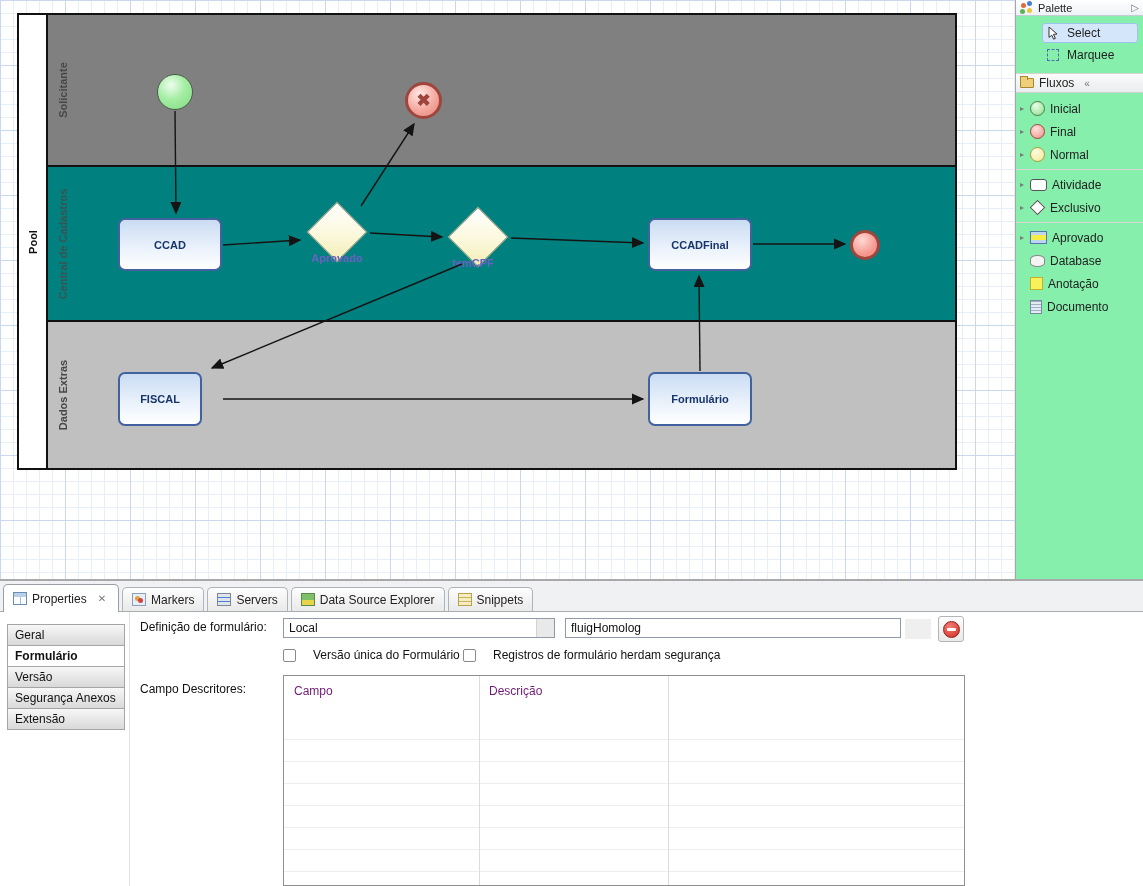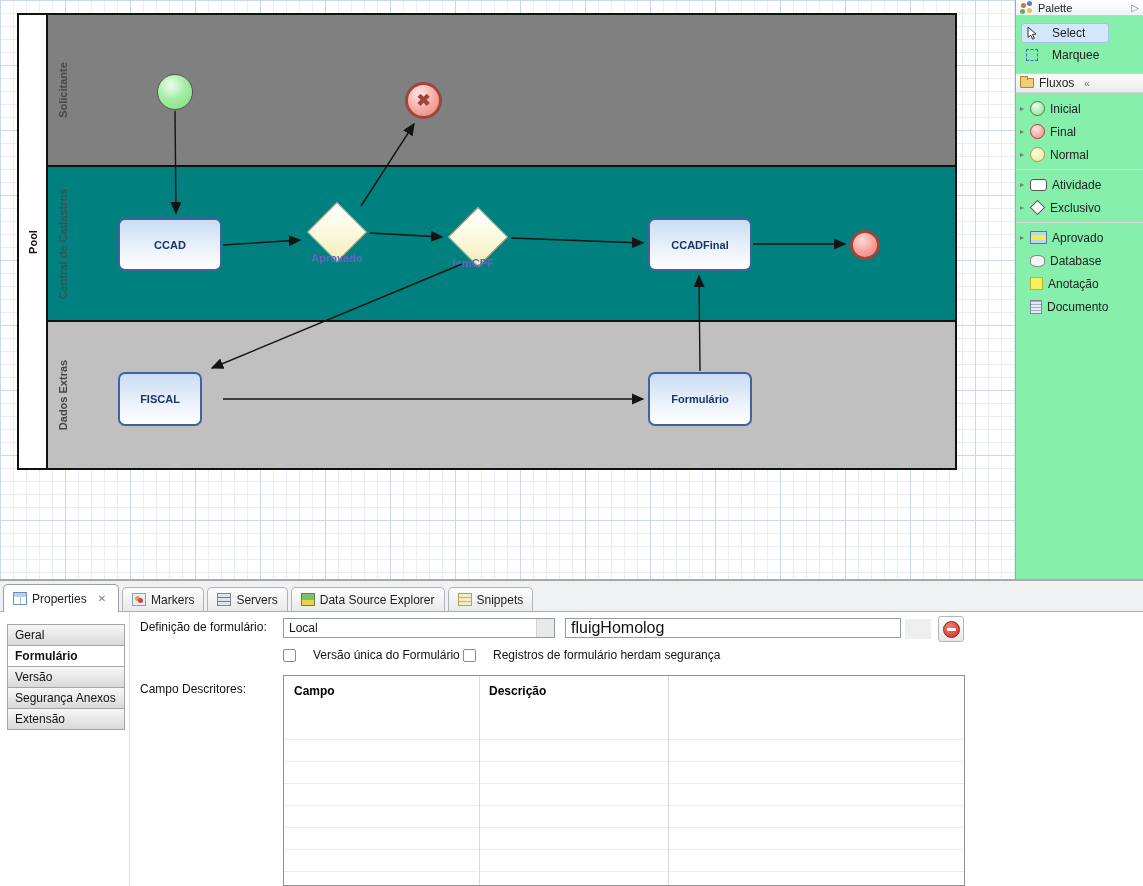--- a/index.html
+++ b/index.html
@@ -66,21 +66,21 @@
   .pal-header .title { font-size:11px; }
   .pal-header .spacer { flex:1; }
   .glyph-btn { color:#6f767d; font-size:10px; }
   .palette-dots { position:relative; width:13px; height:13px; }
   .palette-dots i { position:absolute; width:5px; height:5px; border-radius:50%; }
   .palette-dots i:nth-child(1){ left:1px; top:2px; background:#e06a3a; }
   .palette-dots i:nth-child(2){ left:7px; top:0; background:#4a7fd4; }
   .palette-dots i:nth-child(3){ left:0; top:8px; background:#58b358; }
   .palette-dots i:nth-child(4){ left:7px; top:7px; background:#e8c53e; }
   .pal-tools { padding:5px 0 6px 0; border-bottom:1px solid #d4d4d4; }
-  .pal-tool { display:flex; align-items:center; gap:14px; margin:2px 0 2px 5px; width:88px; padding:2px 4px; border:1px solid transparent; border-radius:3px; }
+  .pal-tool { display:flex; align-items:center; gap:8px; margin:2px 0 2px 26px; width:96px; padding:2px 4px; border:1px solid transparent; border-radius:3px; }
   .pal-tool.selected { background:#d4e6f9; border-color:#9fc3ea; }
   .cursor-icon { width:12px; height:14px; }
   .marquee-icon { width:12px; height:12px; border:1px dashed #4a6fae; }
   .drawer-header { height:19px; display:flex; align-items:center; gap:5px; padding:0 4px;
     background:linear-gradient(#fbfbfb,#e9eced); border-bottom:1px solid #d0d0d0; }
   .folder-icon { position:relative; width:14px; height:10px; background:#f0cf7a; border:1px solid #a8862a; border-radius:1px; }
   .folder-icon::before { content:""; position:absolute; left:-1px; top:-3px; width:6px; height:3px; background:#f0cf7a; border:1px solid #a8862a; border-bottom:none; }
   .pal-items { padding-top:4px; }
   .pal-item { position:relative; display:flex; align-items:center; gap:5px; height:23px; padding-left:14px; }
   .pal-item .expander { position:absolute; left:4px; color:#7a7a7a; font-size:8px; }
@@ -121,31 +121,31 @@
   .panel-body { position:relative; height:274px; display:flex; }
   .prop-sidebar { position:relative; width:130px; padding:13px 0 0 7px; border-right:1px solid #e0e0e0; }
   .section-btn { width:118px; height:22px; display:flex; align-items:center; padding-left:7px; font-size:12px; color:#111;
     background:linear-gradient(#f7f7f7,#d9d9d9); border:1px solid #a5a5a5; margin-top:-1px; }
   .section-btn.selected { background:#fff; font-weight:bold; }
   .prop-main { position:relative; flex:1; font-size:12px; color:#111; }
   .fld-label { position:absolute; }
   .combo { position:absolute; left:153px; top:6px; width:272px; height:20px; background:#fff; border:1px solid #8f9ba8; display:flex; }
   .combo .val { flex:1; padding:2px 5px; font-size:12px; }
   .combo .dd { width:18px; background:#e9e9e9; border-left:1px solid #d2d2d2; }
-  .text-field { position:absolute; left:435px; top:6px; width:336px; height:20px; border:1px solid #8f9ba8; padding:0 5px; font-size:16px; font-family:"Liberation Sans",sans-serif; color:#111; }
+  .text-field { position:absolute; left:435px; top:6px; width:336px; height:20px; border:1px solid #8f9ba8; padding:0 5px; font-size:12px; font-family:"Liberation Sans",sans-serif; color:#111; }
   .blank-btn { position:absolute; left:775px; top:7px; width:26px; height:20px; background:#efefef; border:none; }
   .remove-btn { position:absolute; left:808px; top:4px; width:26px; height:26px; background:linear-gradient(#fdfdfd,#e9e9e9); border:1px solid #b5b5b5; border-radius:3px; display:flex; align-items:center; justify-content:center; }
   .remove-btn .circ { position:relative; width:17px; height:17px; border-radius:50%; background:radial-gradient(circle at 38% 30%, #f08078, #d42a1e); border:1px solid #8f1f18; }
   .remove-btn .circ::after { content:""; position:absolute; left:3px; top:6px; width:9px; height:3px; background:#fff; border-radius:1px; }
   .chk-row { position:absolute; top:36px; display:flex; align-items:center; gap:17px; }
   .chk { width:13px; height:13px; background:#fff; border:1px solid #8a8a8a; border-radius:2px; }
   .desc-table { position:absolute; left:153px; top:63px; width:682px; height:211px; border:1px solid #8f8f8f; background:#fff; overflow:hidden; }
   .desc-table .vline { position:absolute; top:0; bottom:0; width:1px; background:#dcdcdc; }
   .desc-table .header { height:42px; }
-  .desc-table .hcell { position:absolute; top:8px; font-size:12px; color:#000000;font-weight:bold; }
+  .desc-table .hcell { position:absolute; top:8px; font-size:12px; color:#701a75; }
   .desc-table .row { height:22px; border-bottom:1px solid #eceef1; }
 </style>
 </head>
 <body>
 
 <div class="app">
 
   <div class="top-region">
 
     <div class="canvas">

